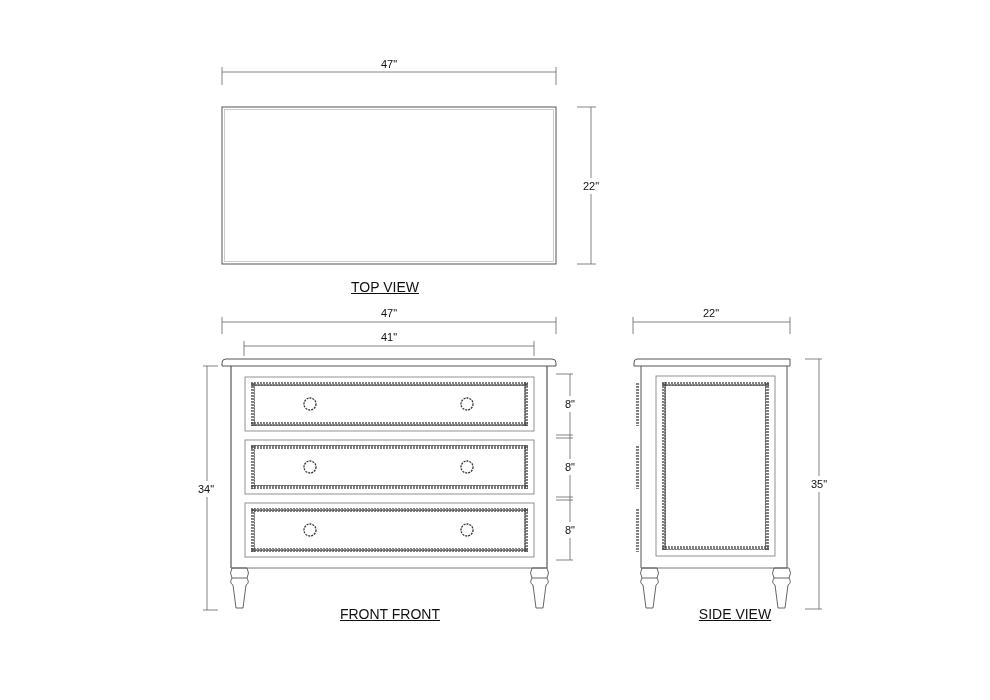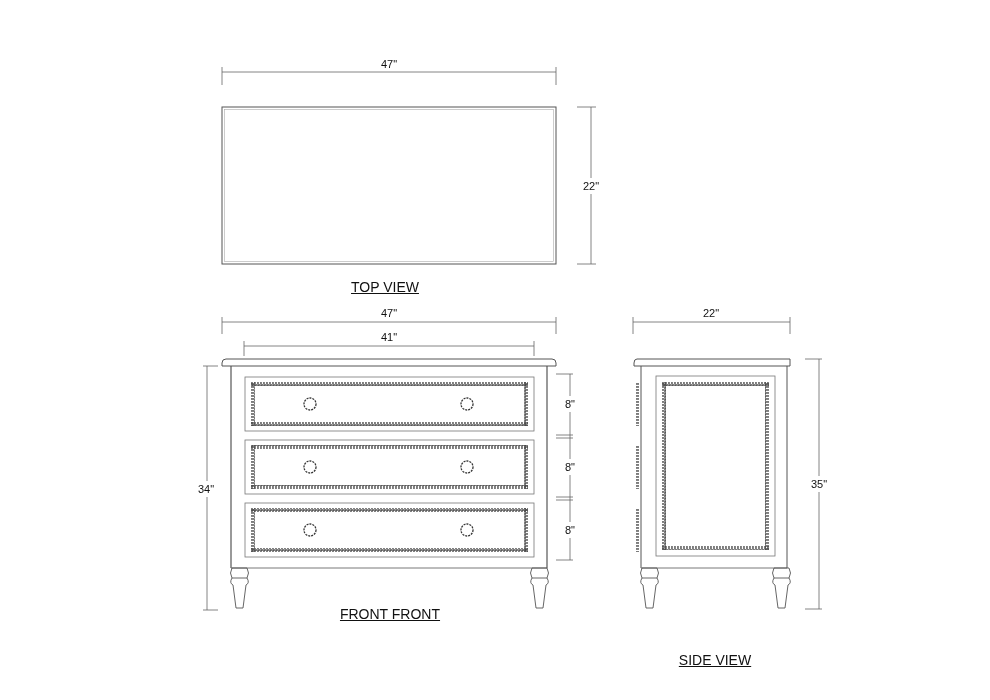--- a/index.html
+++ b/index.html
@@ -152,13 +152,13 @@
 <div class="lbl" style="left:389px;top:313px;">47"</div>
 <div class="lbl" style="left:389px;top:337px;">41"</div>
 <div class="lbl" style="left:206px;top:489px;background:#fff;padding:2px 0;">34"</div>
 <div class="lbl" style="left:570px;top:404px;background:#fff;padding:2px 0;">8"</div>
 <div class="lbl" style="left:570px;top:467px;background:#fff;padding:2px 0;">8"</div>
 <div class="lbl" style="left:570px;top:530px;background:#fff;padding:2px 0;">8"</div>
 <div class="title" style="left:390px;top:614px;">FRONT FRONT</div>
 
 <div class="lbl" style="left:711px;top:313px;">22"</div>
 <div class="lbl" style="left:819px;top:484px;background:#fff;padding:2px 0;">35"</div>
-<div class="title" style="left:715px;top:614px;margin-top:46px;">SIDE VIEW</div>
+<div class="title" style="left:735px;top:614px;">SIDE VIEW</div>
 
 </body></html>

